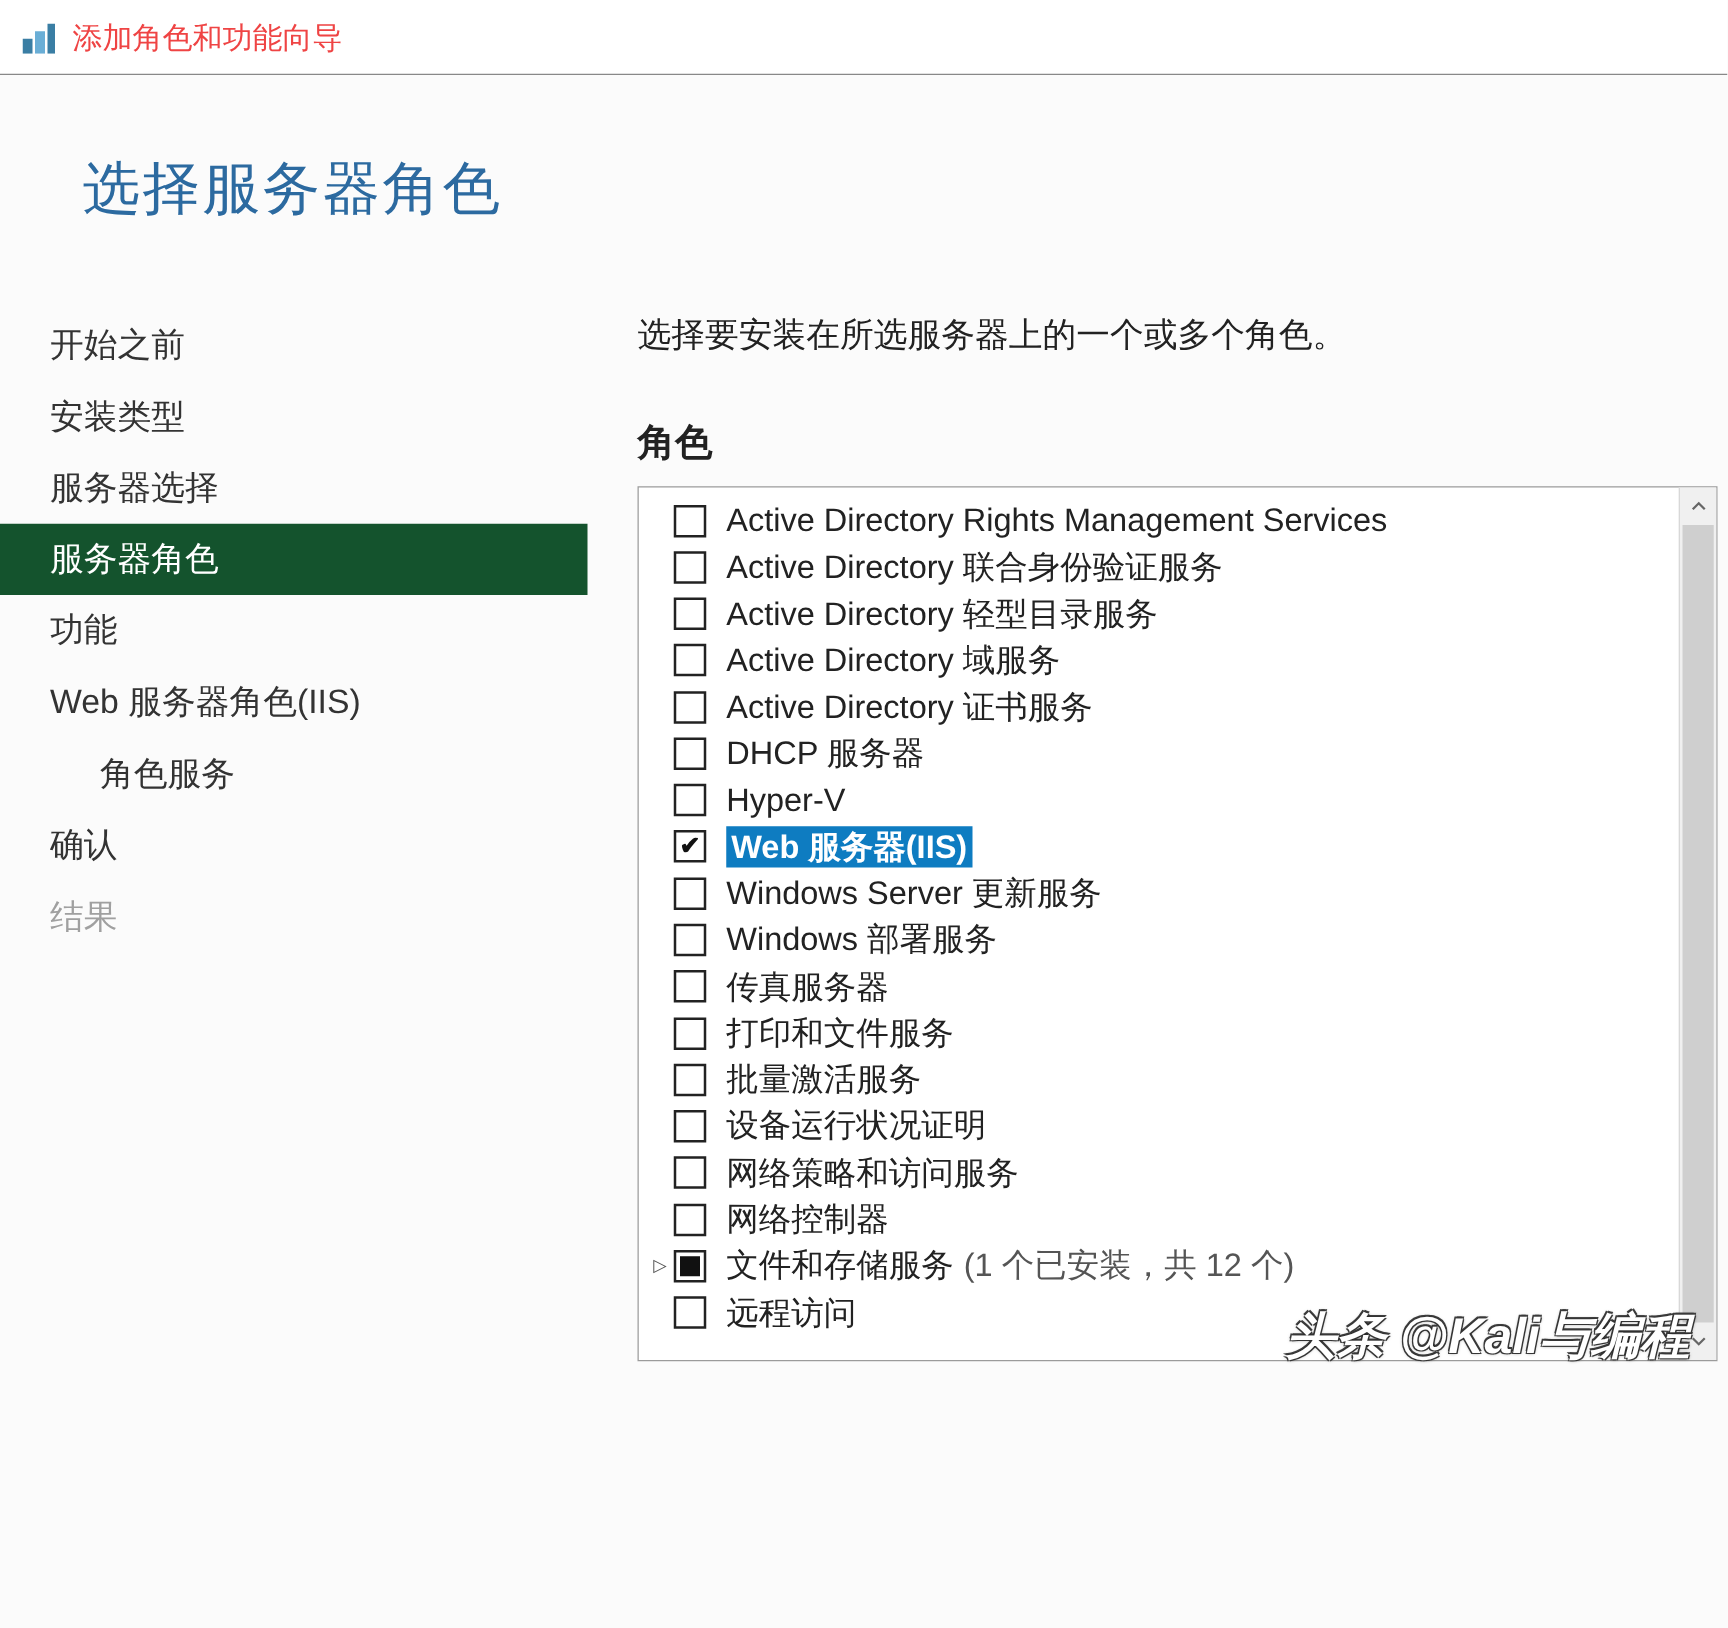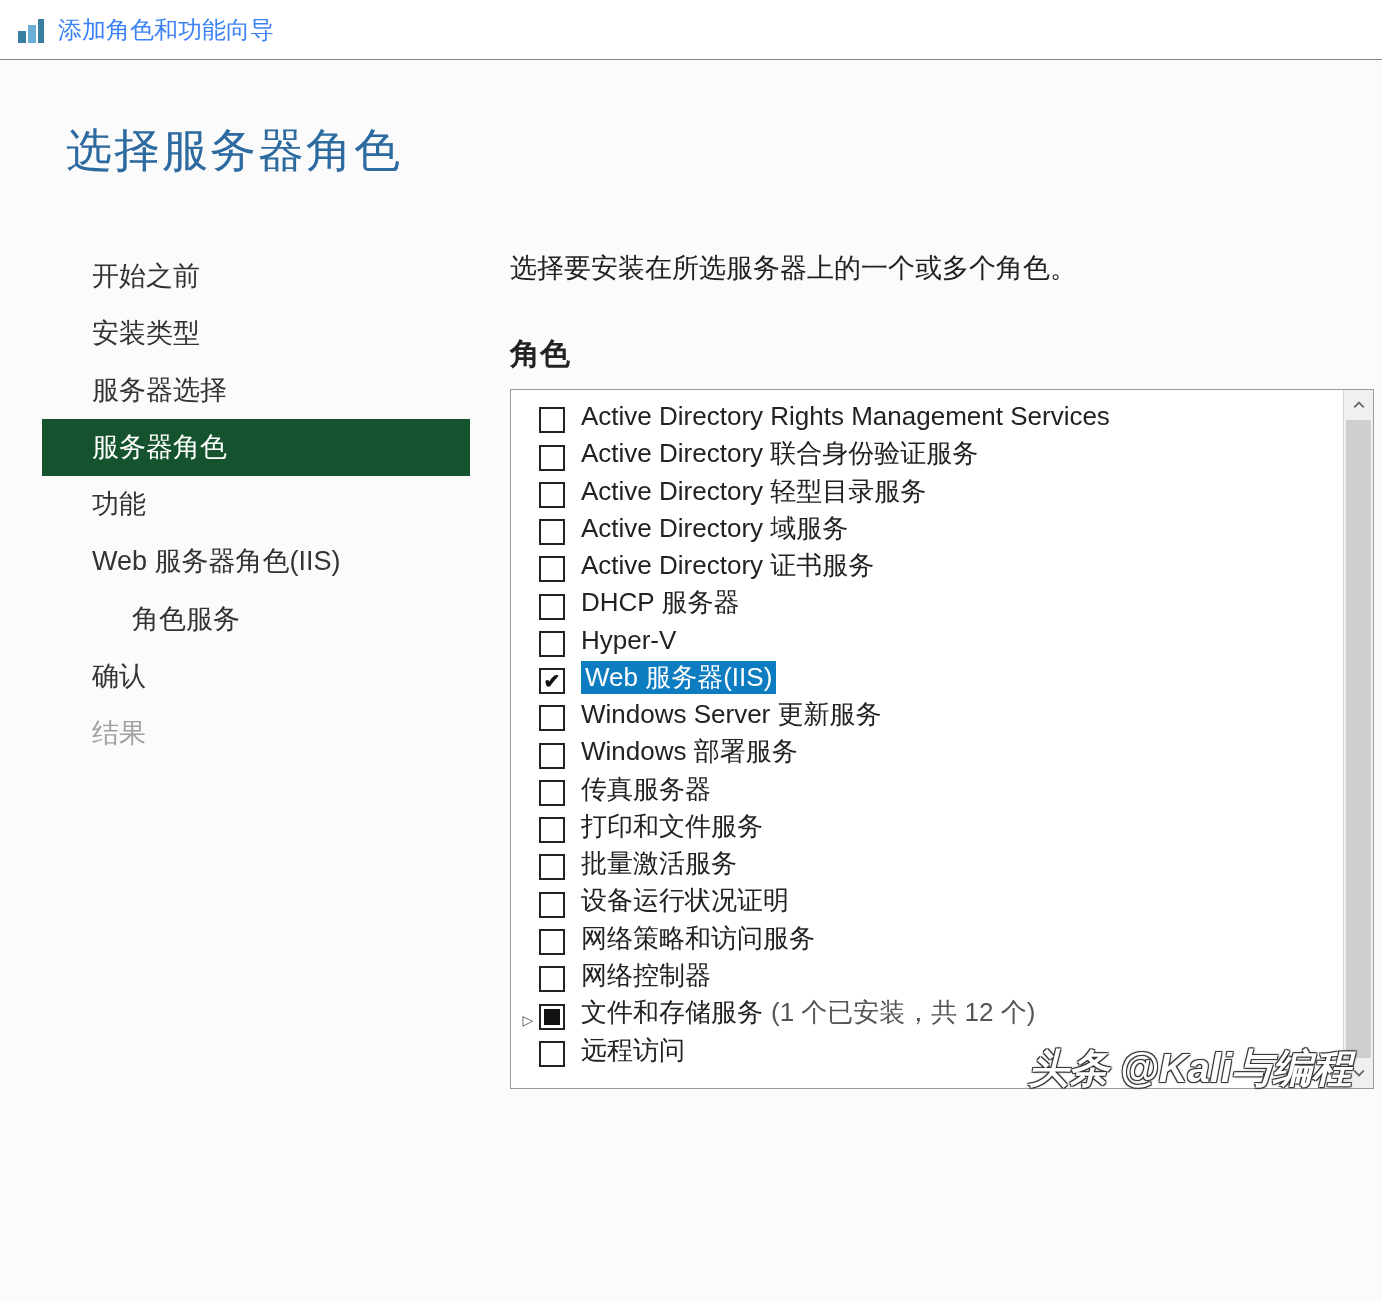--- a/index.html
+++ b/index.html
@@ -12,42 +12,41 @@
       position: relative;
     }
     .titlebar {
       height: 60px;
       background: #fff;
       border-bottom: 1px solid #888;
       display: flex;
       align-items: center;
       padding-left: 18px;
       font-size: 24px;
-      color: #3b82f6;
+      color: #ef4444;
     }
     .titlebar .srv-icon {
       width: 26px; height: 26px;
       margin-right: 14px;
       display: flex; align-items: flex-end;
     }
     .titlebar .srv-icon svg { display:block; }
     .page-title {
       font-size: 46px;
       font-weight: 300;
       color: #2c6aa0;
       letter-spacing: 2px;
       padding: 60px 0 0 66px;
     }
     .body-wrap {
       display: flex;
       margin-top: 66px;
     }
     .nav {
       width: 470px;
-      padding-left: 52px;
     }
     .nav-item {
       font-size: 27px;
       color: #333;
       padding: 11px 0 11px 40px;
       cursor: pointer;
       line-height: 1.3;
     }
     .nav-item.active {
       background: #14532d;
@@ -80,21 +79,21 @@
       height: 700px;
       display: flex;
     }
     .role-scroll {
       flex: 1;
       overflow: hidden;
       padding: 8px 0 8px 30px;
     }
     .role-row {
       display: flex;
-      align-items: flex-end;
+      align-items: center;
       font-size: 26px;
       color: #222;
       padding: 2px 0;
       line-height: 1.28;
     }
     .expander {
       width: 22px;
       margin-left: -24px;
       color: #555;
       font-size: 14px;
@@ -120,20 +119,21 @@
     }
     .cb.partial::after {
       content: "";
       width: 16px; height: 16px;
       background: #111;
     }
     .role-label.hl {
       background: #0E7CC1;
       color: #fff;
       padding: 0 4px;
+      font-weight: bold;
     }
     .count-note { color: #555; margin-left: 8px;}
     .scrollbar {
       width: 30px;
       background: #f0f0f0;
       border-left: 1px solid #d8d8d8;
       display: flex; flex-direction: column;
     }
     .sb-btn {
       height: 30px;

